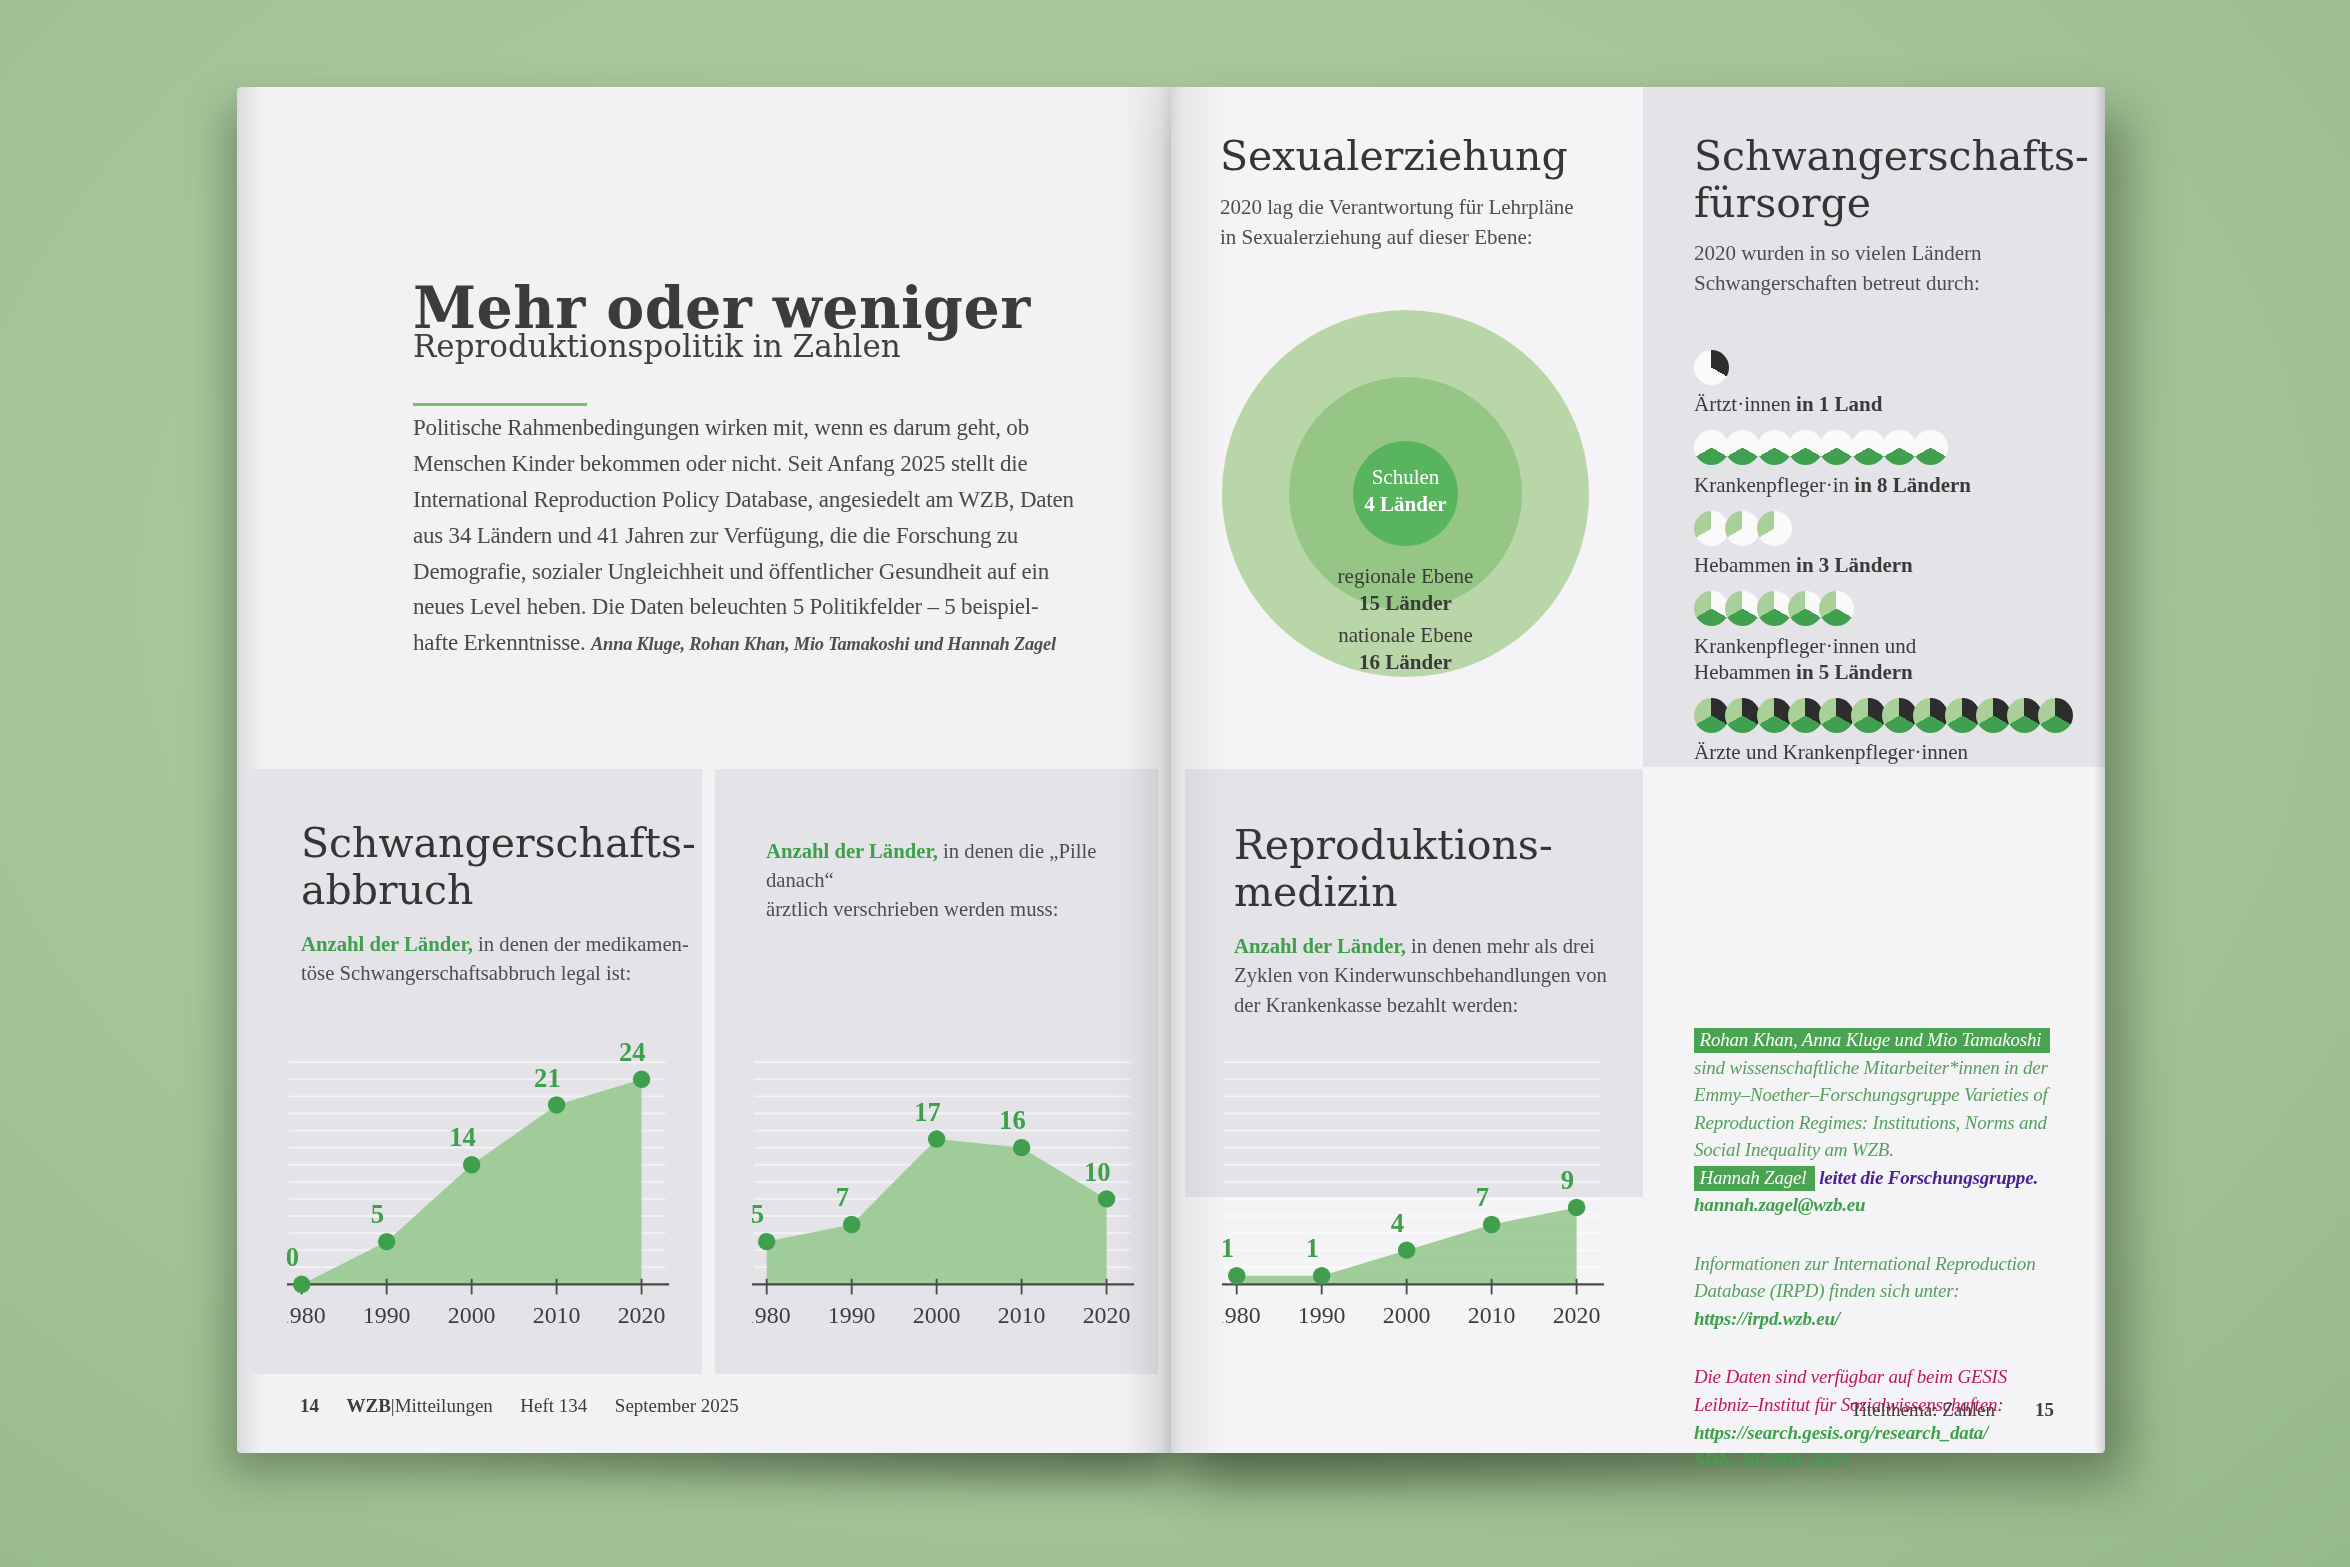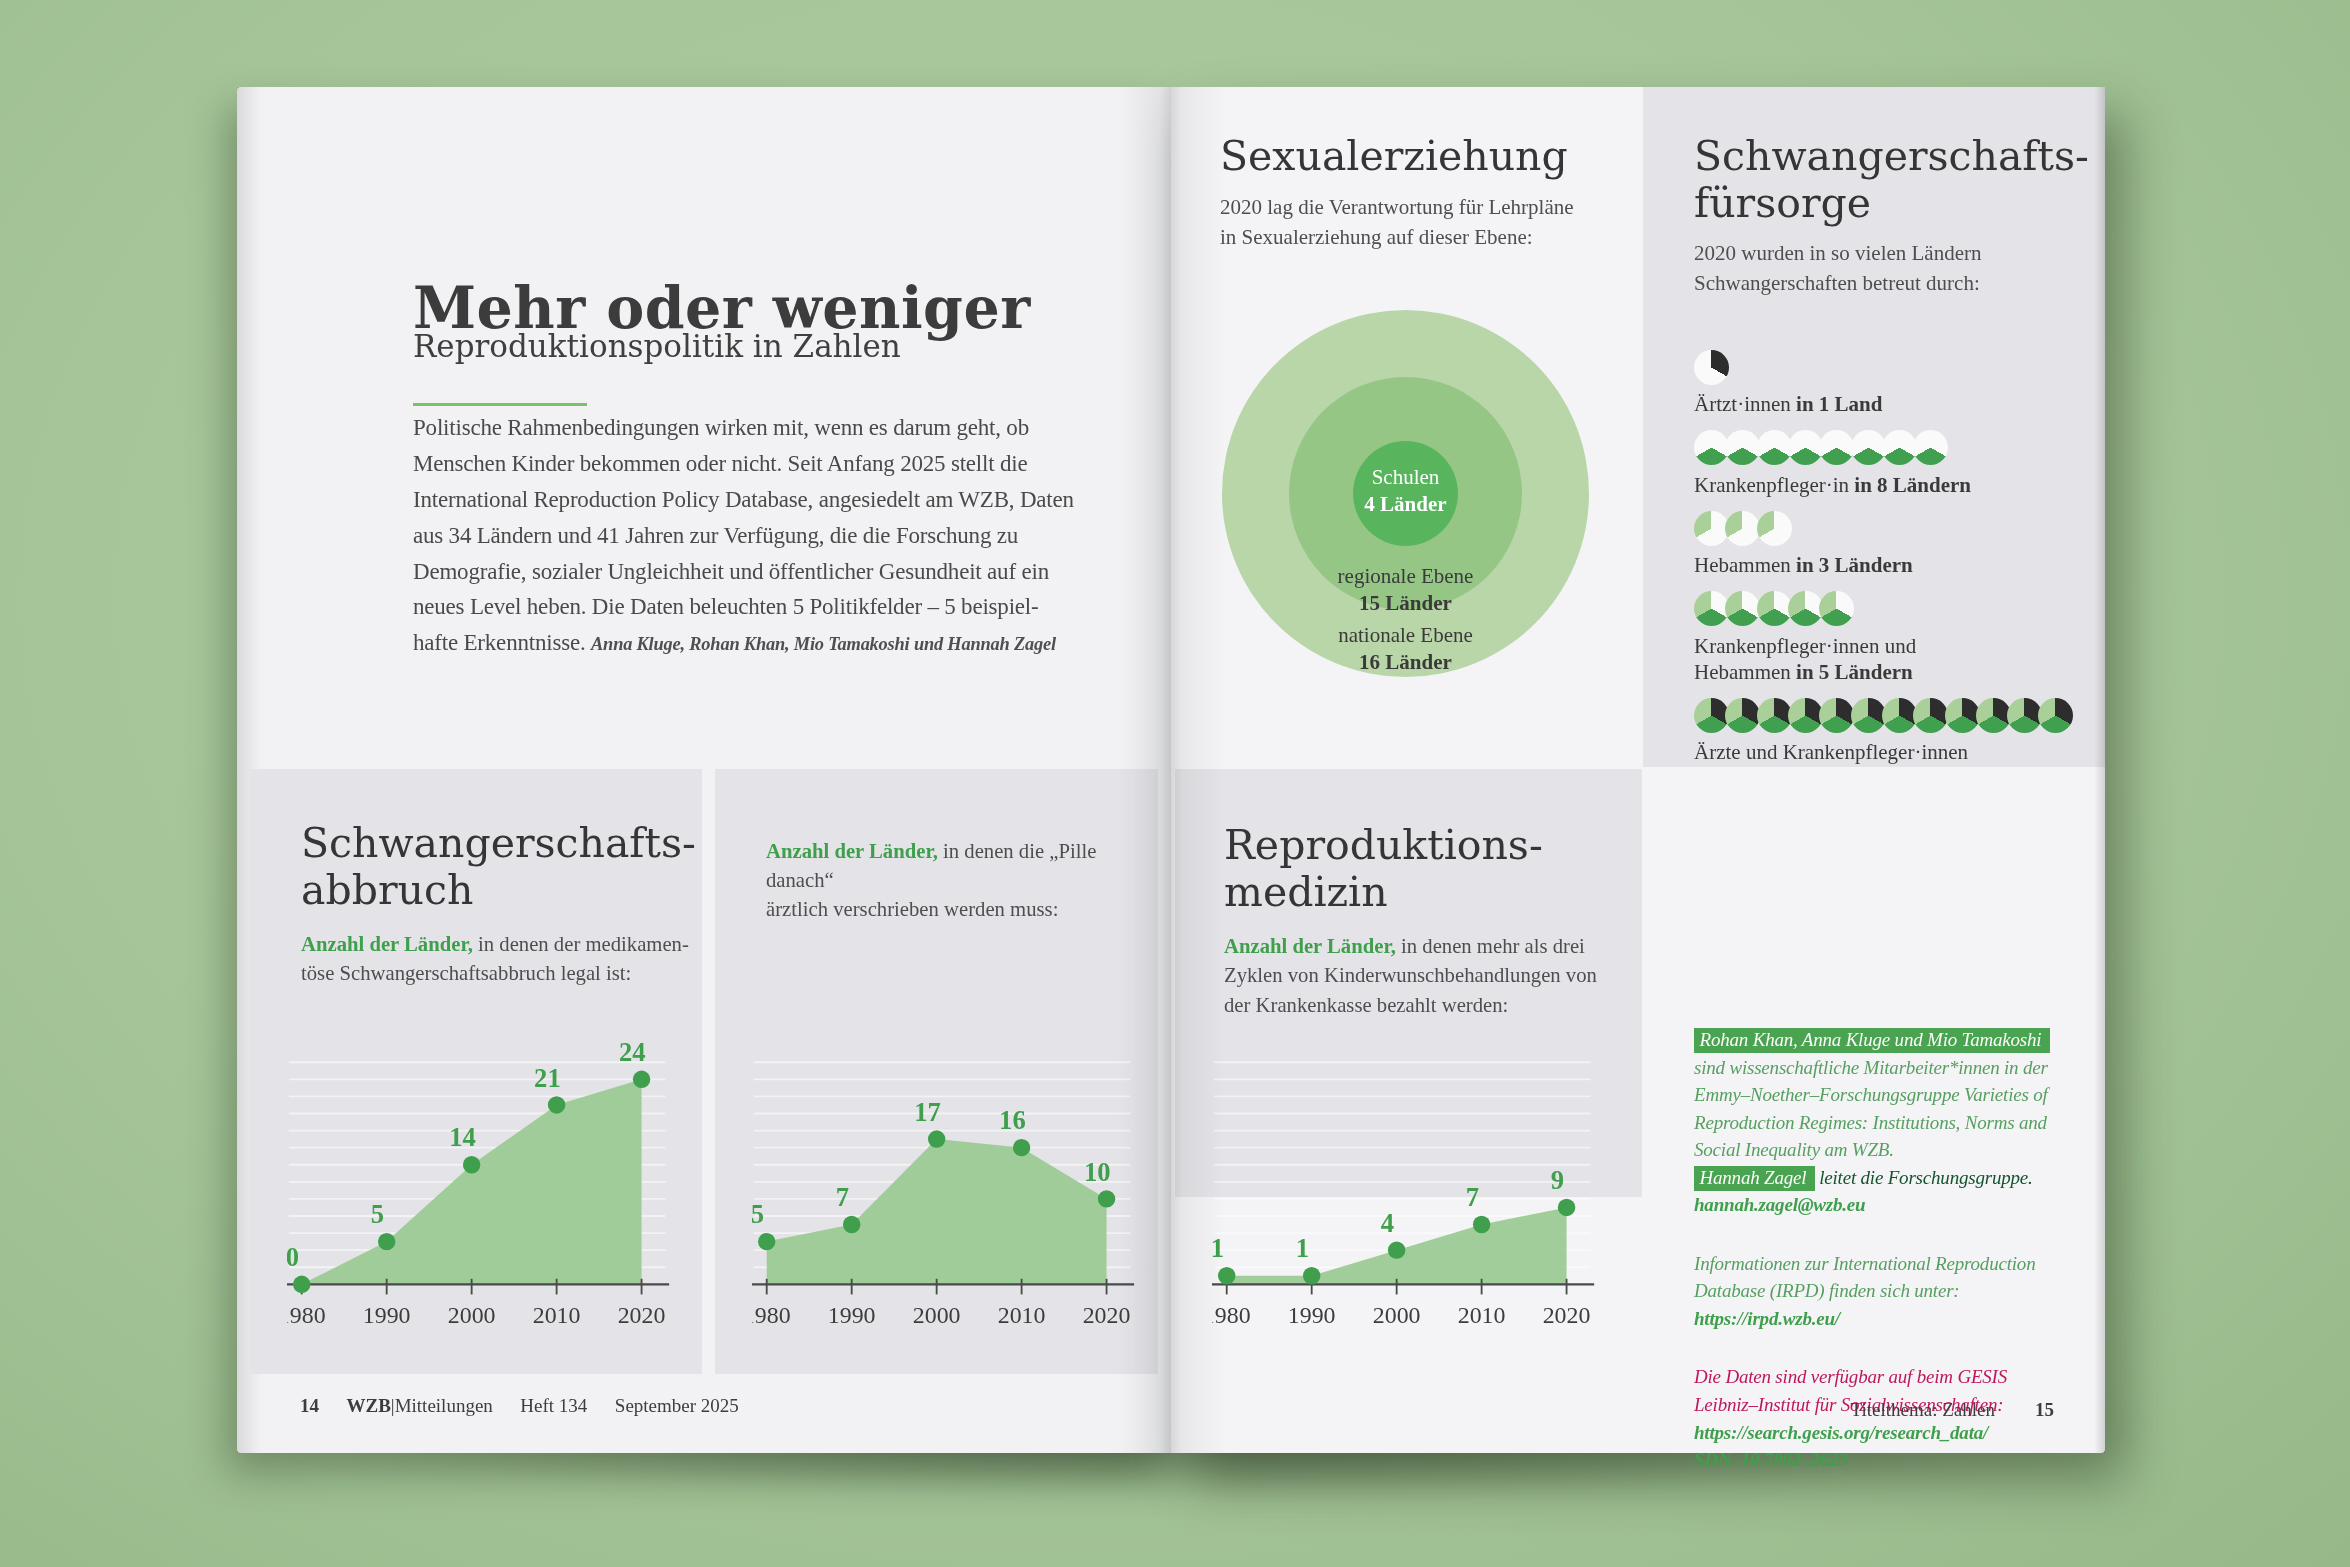--- a/index.html
+++ b/index.html
@@ -44,21 +44,21 @@
 
   .footer{position:absolute;font-size:19px;color:#3d3d3d;display:flex;align-items:baseline;}
   .footer-left{left:63px;top:1308px;gap:27.5px;}
   .footer-right{right:51px;top:1312px;gap:40px;}
   .footer b{font-weight:bold;}
 
   
   .quad{position:absolute;}
   .quad-tl{left:0;top:0;width:467px;height:680px;background:#f4f4f6;}
   .quad-tr{left:472px;top:0;width:462px;height:680px;background:#e4e4e8;}
-  .quad-bl{left:4px;top:682px;width:467px;height:428px;background:#e4e4e8;}
+  .quad-bl{left:14px;top:682px;width:467px;height:428px;background:#e4e4e8;}
   .quad-br{left:472px;top:682px;width:462px;height:605px;background:#f4f4f6;}
 
   .sec-title{font-family:"DejaVu Serif",serif;font-size:41px;line-height:1.14;color:#353535;
     white-space:pre-line;}
   .sec-sub{margin-top:13px;font-size:21px;line-height:1.42;color:#4e4e4e;white-space:pre-line;}
   .quad-tl .inner{padding:46px 0 0 49px;}
   .quad-tr .inner{padding:46px 0 0 51px;}
   .quad-bl .inner{padding:53px 5.5px 0 49px;}
 
   
@@ -344,21 +344,21 @@
             </svg></div>
       </div>
 
       <div class="quad quad-br"></div>
       <div id="info-block">
           <div class="info-p"><span class="seg-hl" style="background: rgb(74, 163, 80); color: rgb(251, 251, 249);">Rohan Khan, Anna Kluge und Mio Tamakoshi</span><span class="seg-n" style="color: rgb(86, 159, 96);">
 sind wissenschaftliche Mitarbeiter*innen in der
 Emmy–Noether–Forschungsgruppe Varieties of
 Reproduction Regimes: Institutions, Norms and
 Social Inequality am WZB.
-</span><span class="seg-hl" style="background: rgb(74, 163, 80); color: rgb(251, 251, 249);">Hannah Zagel</span><span class="seg-n" style="color: #14532d;"> leitet die Forschungsgruppe.
+</span><span class="seg-hl" style="background: rgb(74, 163, 80); color: rgb(251, 251, 249);">Hannah Zagel</span><span class="seg-n" style="color: #4c1d95; font-weight: bold;"> leitet die Forschungsgruppe.
 </span><span class="seg-link" style="color: rgb(63, 159, 76);">hannah.zagel@wzb.eu</span></div>
           <div class="info-p"><span class="seg-n" style="color: rgb(86, 159, 96);">Informationen zur International Reproduction
 Database (IRPD) finden sich unter:
 </span><span class="seg-link" style="color: rgb(63, 159, 76);">https://irpd.wzb.eu/</span></div>
           <div class="info-p"><span class="seg-n" style="color: #be185d;">Die Daten sind verfügbar auf beim GESIS
 Leibniz–Institut für Sozialwissenschaften:
 </span><span class="seg-link" style="color: rgb(63, 159, 76);">https://search.gesis.org/research_data/
 SDN–10.7802–2623</span></div>
         </div>
 

